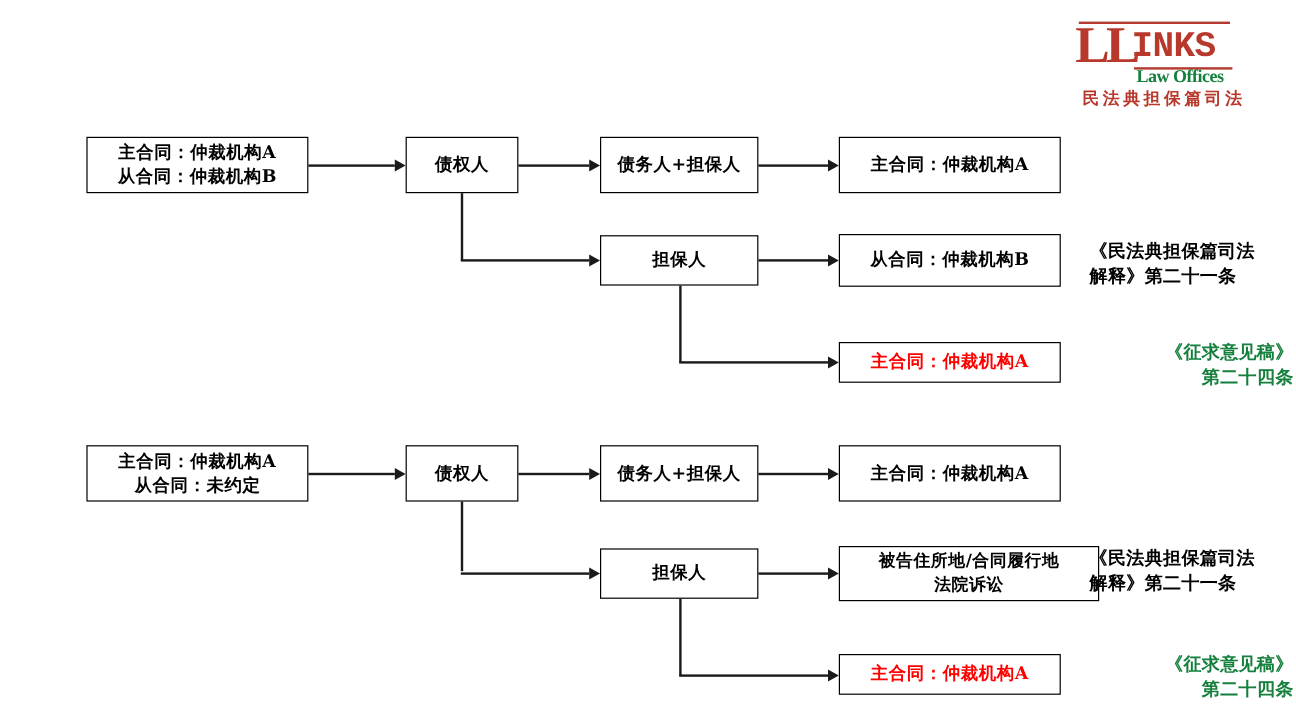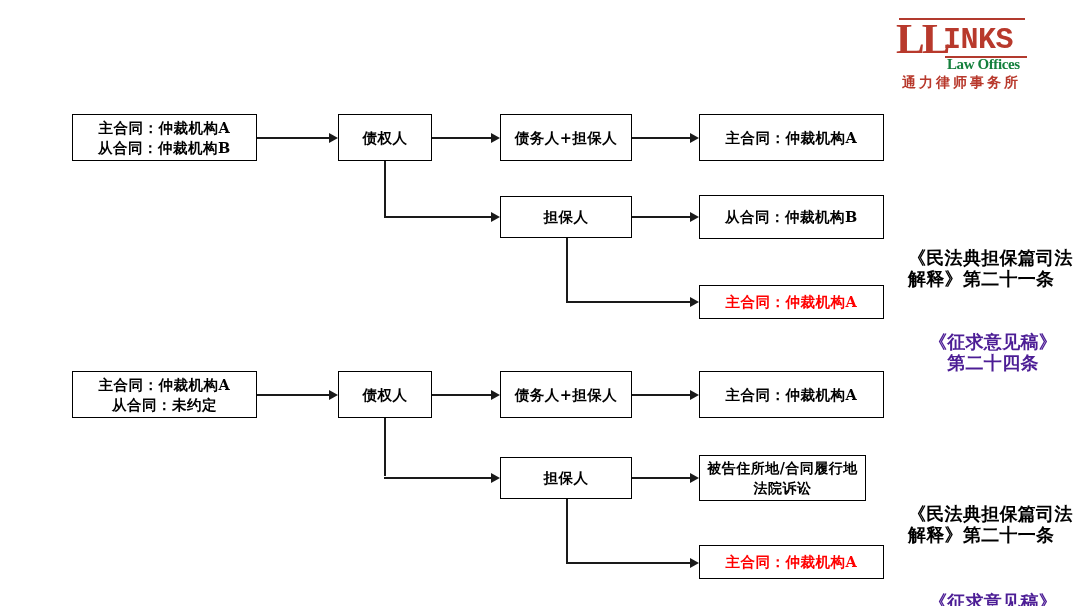--- a/index.html
+++ b/index.html
@@ -127,47 +127,46 @@
     height: 0;
     border-top: 5px solid transparent;
     border-bottom: 5px solid transparent;
     border-left: 9px solid #1a1a1a;
   }
   
   .annotation {
     position: absolute;
     font-family: "DejaVu Serif", "Liberation Serif", serif;
     font-weight: bold;
-    font-size: 18px;
+    font-size: 15px;
     line-height: 21px;
     white-space: pre-line;
     letter-spacing: 0.3px;
-    margin-top: 48px;
   }
   .annotation.black {
     color: #000000;
     text-align: left;
   }
   .annotation.red {
-    color: #4c1d95;
-    text-align: center;
+    color: #15803d;
+    text-align: right;
   }
 </style>
 </head>
 <body>
 
 <div id="stage">
 
   <div id="logo">
     <div class="logo-rule"></div>
     <div class="logo-ll">LL</div>
     <div class="logo-inks">INKS</div>
     <div class="logo-rule2"></div>
     <div class="logo-lawoffices">Law Offices</div>
-    <div class="logo-cn">通力律师事务所</div>
+    <div class="logo-cn">民法典担保篇司法</div>
   </div>
 
   <div class="node" style="left:72px; top:114px; width:185px; height:47px;">主合同：仲裁机构A
 从合同：仲裁机构B</div>
 
   <div class="hline" style="left:257px; top:137px; width:72px;"></div>
   <div class="arrow-head" style="left:329px; top:133px;"></div>
 
   <div class="node" style="left:338px; top:114px; width:94px; height:47px;">债权人</div>
 
@@ -224,21 +223,21 @@
 
   <div class="vline" style="left:384px; top:418px; height:58px;"></div>
   <div class="hline" style="left:384px; top:477px; width:107px;"></div>
   <div class="arrow-head" style="left:491px; top:473px;"></div>
 
   <div class="node" style="left:500px; top:457px; width:132px; height:42px;">担保人</div>
 
   <div class="hline" style="left:632px; top:477px; width:58px;"></div>
   <div class="arrow-head" style="left:690px; top:473px;"></div>
 
-  <div class="node" style="left:699px; top:455px; width:167px; height:46px; font-size:14px;">被告住所地/合同履行地
+  <div class="node" style="left:699px; top:455px; width:217px; height:46px; font-size:14px;">被告住所地/合同履行地
 法院诉讼</div>
 
   <div class="annotation black" style="left:908px; top:455px; width:170px;">《民法典担保篇司法
 解释》第二十一条</div>
 
   <div class="vline" style="left:566px; top:499px; height:64px;"></div>
   <div class="hline" style="left:566px; top:562px; width:124px;"></div>
   <div class="arrow-head" style="left:690px; top:558px;"></div>
 
   <div class="node red-text" style="left:699px; top:545px; width:185px; height:34px;">主合同：仲裁机构A</div>

